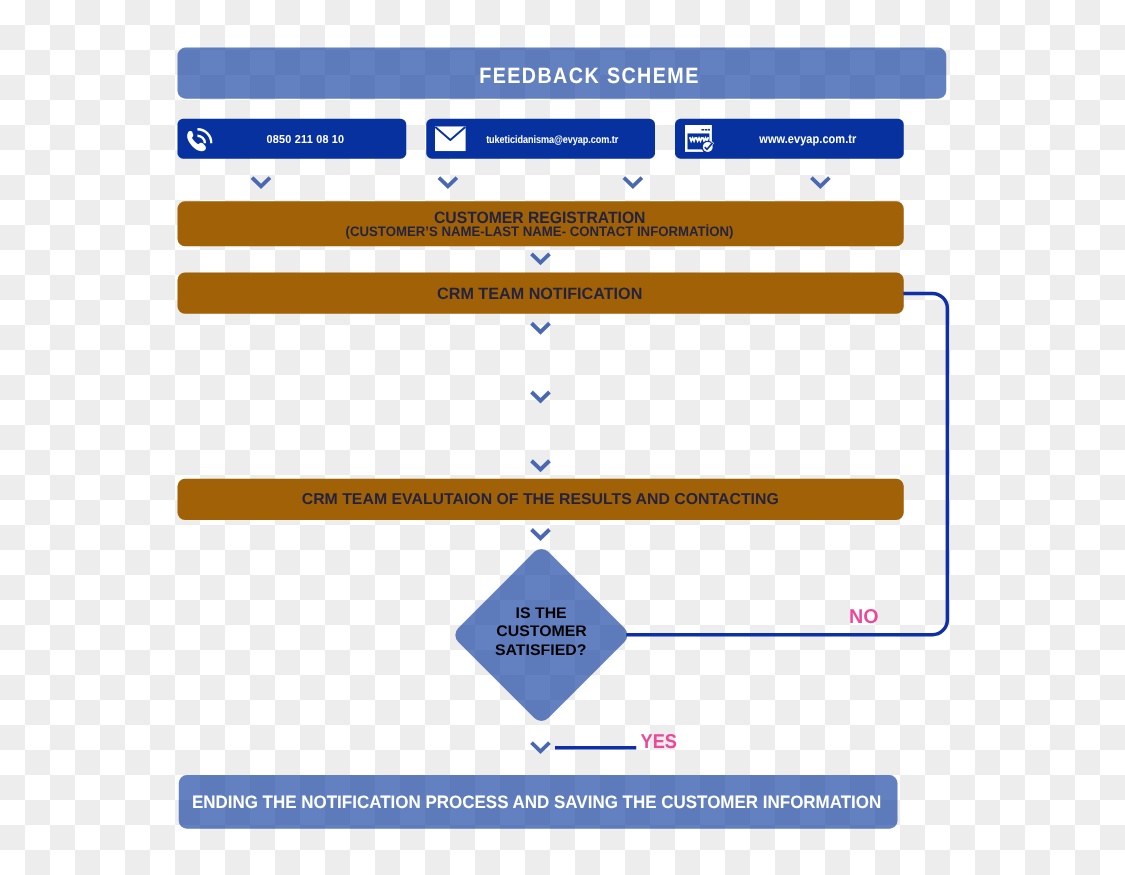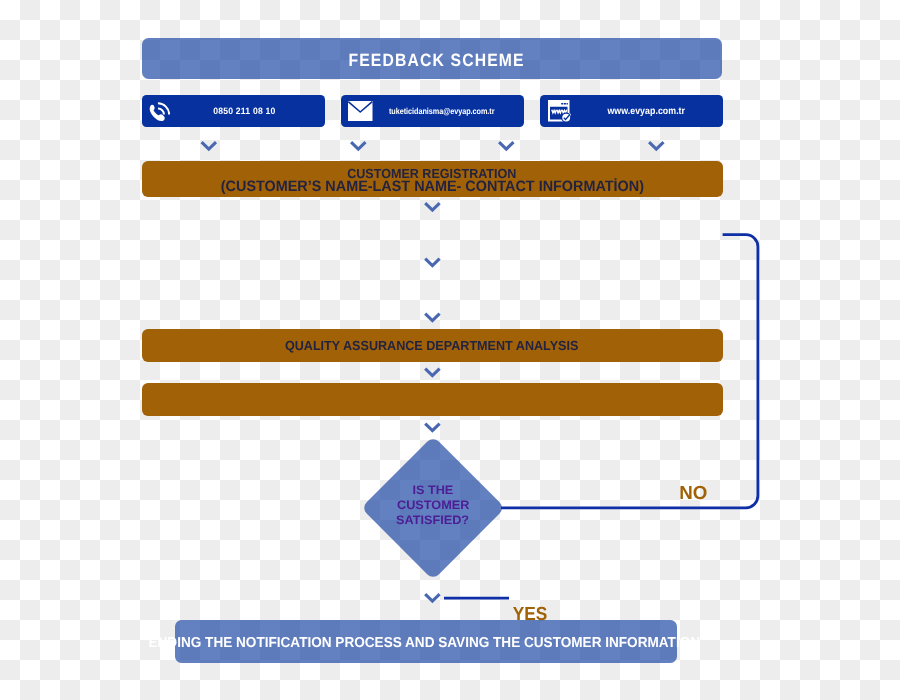--- a/index.html
+++ b/index.html
@@ -16,21 +16,21 @@
     background-position:0 0,20px 20px;
   }
   .stage{position:absolute;left:0;top:0;width:900px;height:700px;}
   .abs{position:absolute;}
 
   
   .header-bar{
     left:141.8px;top:37.7px;width:580.6px;height:41.6px;
     background:rgba(13,58,158,0.645);
     border-radius:6.5px;
-    display:flex;align-items:center;justify-content:center;
+    display:flex;align-items:center;justify-content:center;padding-left:35px;
   }
   .header-title{
     color:#ffffff;font-size:17.8px;font-weight:bold;letter-spacing:1.3px;
     font-family:"Liberation Sans", sans-serif;
     transform:scaleX(0.885) translate(4.3px,2.4px);display:inline-block;text-indent:1.2px;
   }
 
   
   .contact-row{left:142px;top:95px;width:581px;height:32px;display:flex;gap:16.2px;}
   .contact-btn{
@@ -50,57 +50,57 @@
   .c3 .contact-label > span{font-size:10px;letter-spacing:0.05px;transform:scaleX(0.88) translate(-1px,-1px);}
   .c4 .contact-label > span{font-size:9.2px;letter-spacing:0.25px;transform:scaleX(0.95) translate(-2px,-1px);}
 
   
   .prow{
     left:141.5px;width:581px;background:#a16207;border-radius:6px;
     display:flex;flex-direction:column;align-items:center;justify-content:center;
     color:#232340;
   }
   .prow .ptitle{font-size:13.2px;font-weight:bold;line-height:14px;text-align:center;display:block;}
-  .prow .psub{font-size:15px;font-weight:bold;line-height:11px;text-align:center;display:block;}
+  .prow .psub{font-size:11px;font-weight:bold;line-height:11px;text-align:center;display:block;}
   .prow .ptitle > i, .prow .psub > i{font-style:normal;display:inline-block;}
   .r1 .ptitle > i{transform:scaleX(0.953);}
   .r1 .psub > i{transform:scaleX(0.96);}
   .r2 .ptitle > i{transform:scaleX(0.98);}
   .r3 .ptitle > i{transform:scaleX(0.955);}
   .r4 .ptitle > i{transform:scaleX(0.955);}
   .r5 .ptitle{font-size:12.5px;line-height:14.6px;}
   .r5 .ptitle > i{transform:scaleX(1.014);}
 
   
   .diamond{
     left:381.8px;top:456.6px;width:102.2px;height:102.2px;
     background:rgba(13,58,158,0.645);
     border-radius:8px;
     transform:rotate(45deg);
   }
   .diamond-text{
     left:364px;top:482.5px;width:138px;
-    color:#4c1d95;font-weight:bold;font-size:12.35px;line-height:15.4px;
+    color:#000000;font-weight:bold;font-size:12.35px;line-height:15.4px;
     text-align:center;
   }
   .diamond-text span{display:block;}
   .diamond-text span > i{font-style:normal;display:inline-block;transform:scaleX(1.028);}
 
   
-  .branch-label{color:#a16207;font-weight:bold;font-size:19px;line-height:16.2px;}
+  .branch-label{color:#ec4899;font-weight:bold;font-size:16px;line-height:16.2px;}
   .branch-label > i{font-style:normal;display:inline-block;}
   .lbl-no > i{transform:scaleX(0.985);}
   .lbl-yes > i{transform:scaleX(0.91);}
 
   
   .footer-bar{
-    left:142.6px;top:620.1px;width:502px;height:42.8px;
+    left:142.6px;top:620.1px;width:575px;height:42.8px;
     background:rgba(13,58,158,0.645);
     border-radius:6.5px;
-    display:flex;align-items:center;justify-content:center;margin-left:32px;
+    display:flex;align-items:center;justify-content:center;
   }
   .footer-label{color:#ffffff;font-size:14.4px;font-weight:bold;display:inline-block;white-space:nowrap;transform:scaleX(0.9437) translate(-1px,1.6px);}
 </style>
 </head>
 <body>
 
 <div class="stage">
 
   <div class="abs header-bar">
     <span class="header-title">FEEDBACK SCHEME</span>
@@ -153,24 +153,25 @@
       </span>
       <span class="contact-label"><span>www.evyap.com.tr</span></span>
     </div>
 
   </div>
 
   <div class="abs prow r1" style="top:161.2px;height:36.2px">
     <span class="ptitle"><i>CUSTOMER REGISTRATION</i></span>
     <span class="psub"><i>(CUSTOMER’S NAME-LAST NAME- CONTACT INFORMATİON)</i></span>
   </div>
-  <div class="abs prow r4" style="top:328.7px;height:33.8px">
-    <span class="ptitle"><i>QUALITY ASSURANCE DEPARTMENT ANALYSIS</i></span>
+  <div class="abs prow r2" style="top:218.2px;height:33.2px">
+    <span class="ptitle"><i>CRM TEAM NOTIFICATION</i></span>
   </div>
   <div class="abs prow r5" style="top:382.6px;height:33.8px">
+    <span class="ptitle"><i>CRM TEAM EVALUTAION OF THE RESULTS AND CONTACTING</i></span>
   </div>
 
   <div class="abs diamond"></div>
   <div class="abs diamond-text">
     <span><i>IS THE</i></span>
     <span><i>CUSTOMER</i></span>
     <span><i>SATISFIED?</i></span>
   </div>
 
   <svg class="abs" style="left:0;top:0;width:900px;height:700px;pointer-events:none" viewBox="0 0 900 700">
@@ -186,19 +187,19 @@
       <polyline points="425.2,423.6 432.4,430.6 439.6,423.6"></polyline>
       <polyline points="425.2,594.1 432.4,601.1 439.6,594.1"></polyline>
     </g>
     <g fill="none" stroke="#0e2fa6" stroke-width="2.8" stroke-linecap="butt">
       <path d="M722.6,234.7 H745.9 A12,12 0 0 1 757.9,246.7 V495.8 A12,12 0 0 1 745.9,507.8 H501.0"></path>
       <line x1="444" y1="598.2" x2="509" y2="598.2"></line>
     </g>
   </svg>
 
   <div class="abs branch-label lbl-no" style="left:679.3px;top:486.2px"><i>NO</i></div>
-  <div class="abs branch-label lbl-yes" style="left:511.0px;top:607px"><i>YES</i></div>
+  <div class="abs branch-label lbl-yes" style="left:511.0px;top:586px"><i>YES</i></div>
 
   <div class="abs footer-bar">
     <span class="footer-label">ENDING THE NOTIFICATION PROCESS AND SAVING THE CUSTOMER INFORMATION</span>
   </div>
 
 </div>
 
 </body></html>

